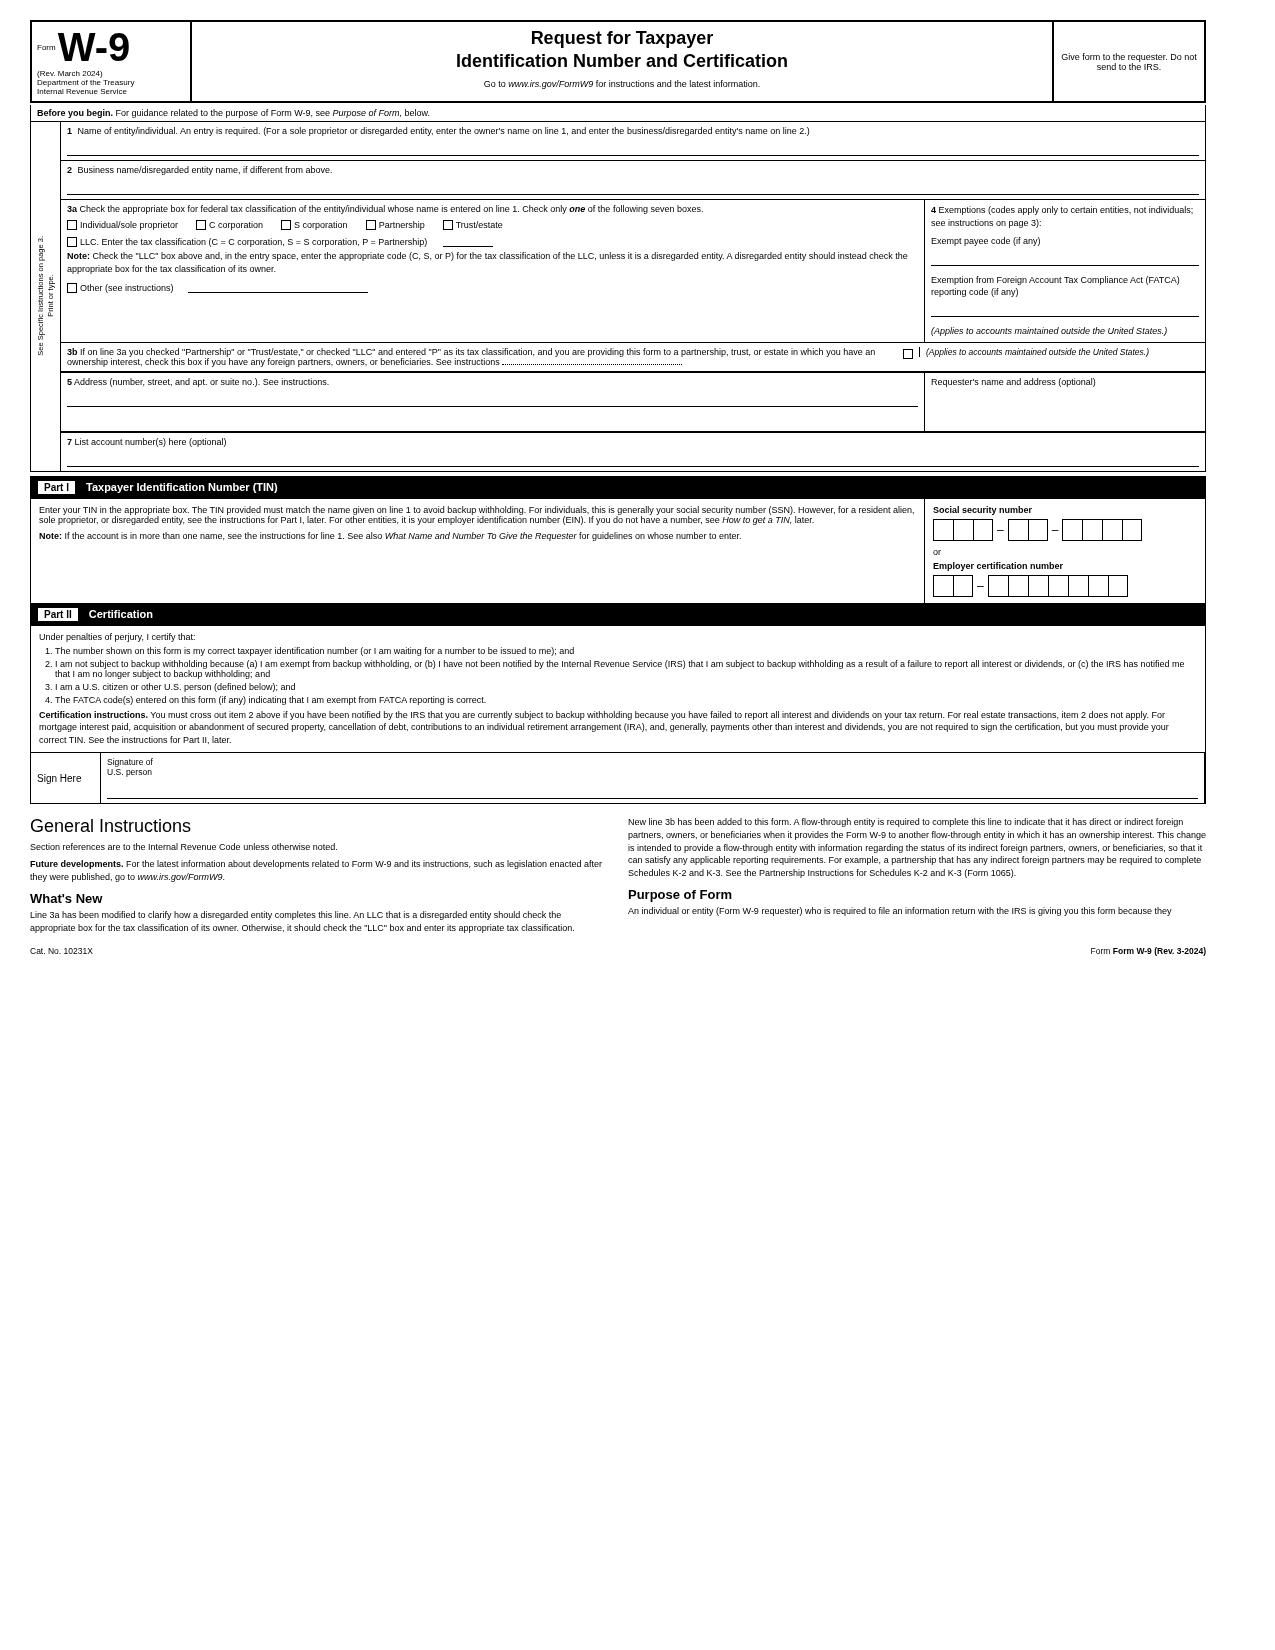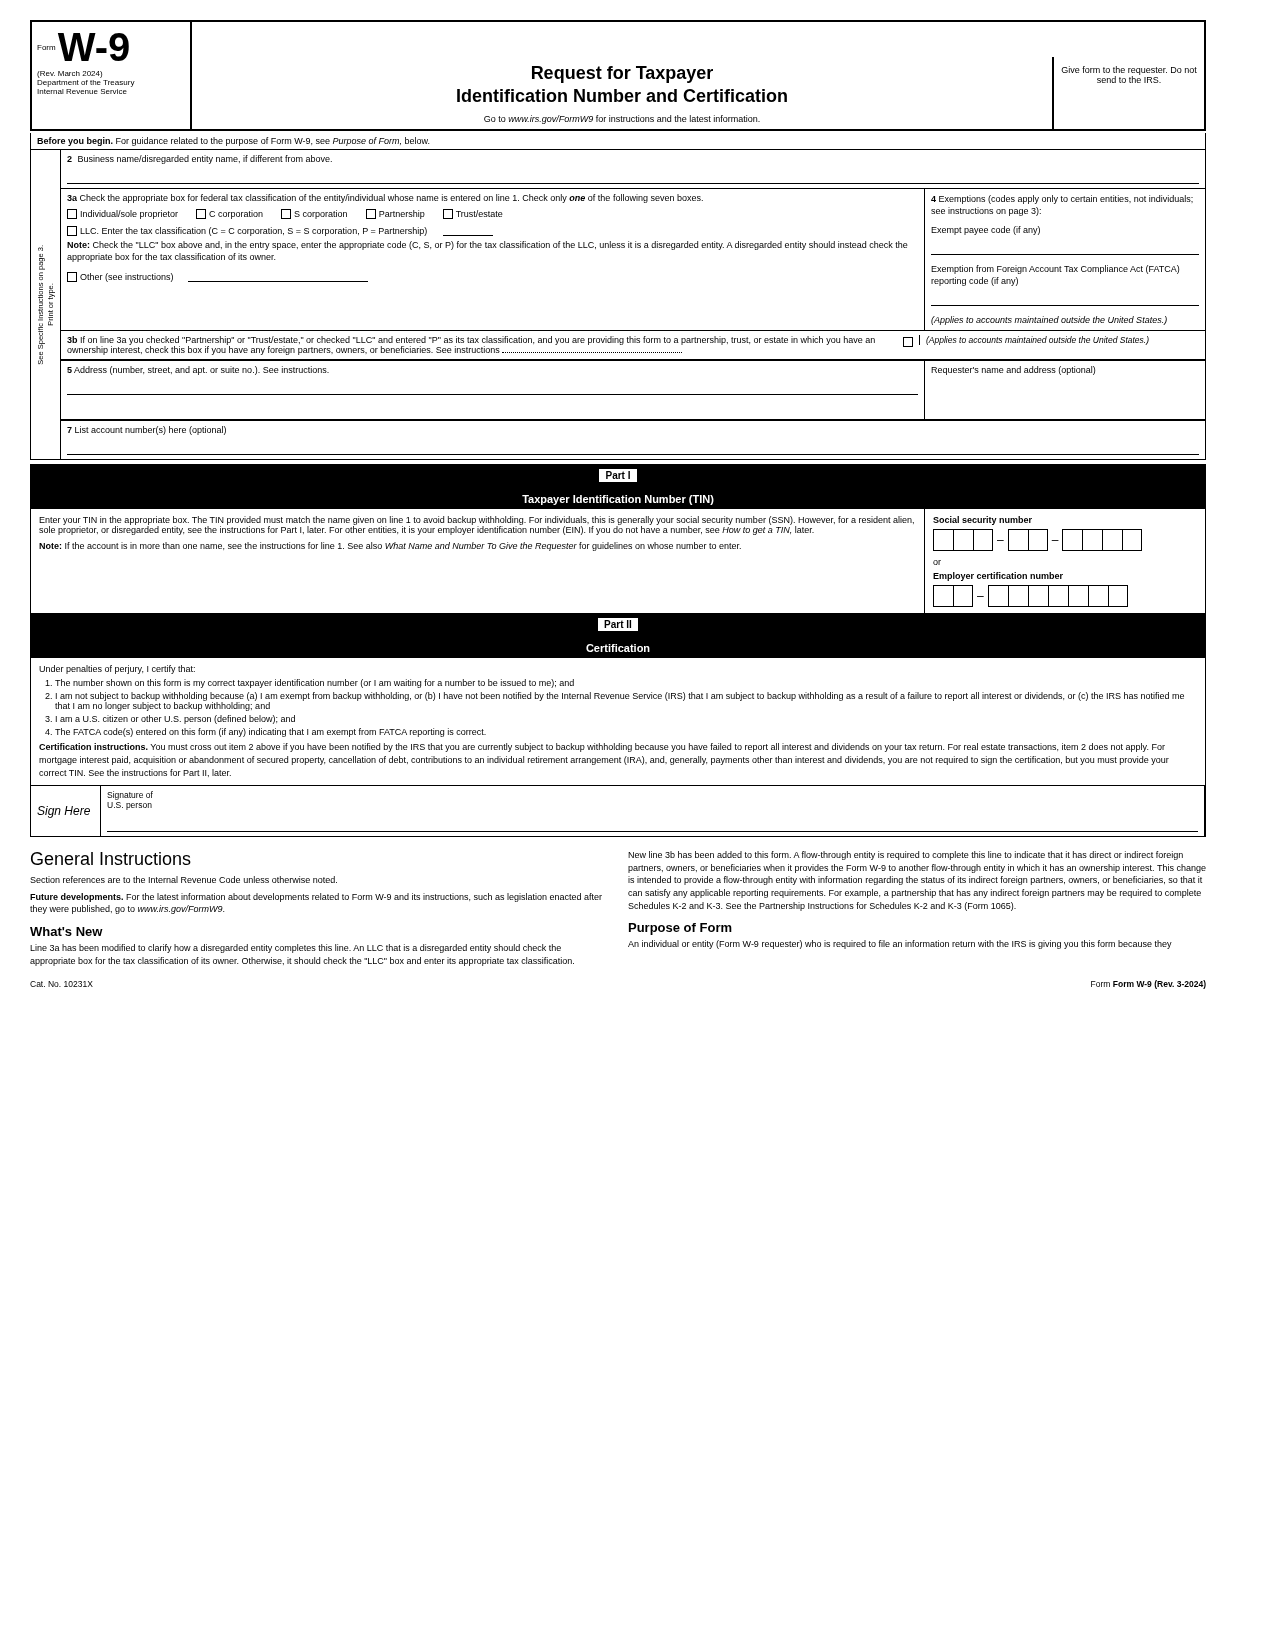--- a/index.html
+++ b/index.html
@@ -47,21 +47,20 @@
     }
     .header-dept {
       font-size: 8px;
       display: block;
     }
     .header-center {
       flex: 1;
       text-align: center;
       padding: 5px 26px;
       border-right: 2px solid #000;
-      margin-top: 35px;
     }
     .header-center h1 {
       font-size: 18px;
       font-weight: bold;
       line-height: 1.3;
     }
     .header-center p {
       font-size: 9px;
       margin-top: 5px;
     }
@@ -106,21 +105,20 @@
     }
     
     .part-header {
       background: #000;
       color: #fff;
       display: flex;
       align-items: center;
       padding: 3px 6px;
       gap: 10px;
       font-size: 10px;
-      flex-direction: column;
     }
     .part-header .part-label {
       font-weight: bold;
       font-size: 10px;
       background: #fff;
       color: #000;
       padding: 1px 6px;
       border: 1px solid #000;
     }
     
@@ -207,23 +205,22 @@
       width: 70px;
       border-right: 1px solid #000;
       padding: 4px 6px;
       font-weight: bold;
       font-size: 10px;
       display: flex;
       flex-direction: column;
       justify-content: center;
     }
     .sign-label span {
-      font-size: 12px;
+      font-size: 10px;
       font-weight: normal;
-      font-style: italic;
     }
     .sign-content {
       flex: 1;
       display: flex;
     }
     .sign-sig {
       flex: 1;
       padding: 4px 6px;
       border-right: 1px solid #000;
       font-size: 8.5px;
@@ -359,20 +356,25 @@
 
     <div style="width:30px; background:#fff; border-right:1px solid #000; display:flex; flex-direction:column; align-items:center; justify-content:center;">
       <div style="writing-mode:vertical-lr; transform:rotate(180deg); font-size:7.5px; text-align:center; padding:4px 2px; line-height:1.3;">
         <span>Print or type.</span><br>
         <span>See Specific Instructions on page 3.</span>
       </div>
     </div>
 
     <div style="flex:1;">
 
+      <div style="border-bottom:1px solid #000; padding:4px 6px; font-size:9px; min-height:36px;">
+        <span class="bold row-num">1</span>
+        <span>Name of entity/individual. An entry is required. (For a sole proprietor or disregarded entity, enter the owner's name on line 1, and enter the business/disregarded entity's name on line 2.)</span>
+        <div class="cell-input-line"></div>
+      </div>
 
       <div style="border-bottom:1px solid #000; padding:4px 6px; font-size:9px; min-height:36px;">
         <span class="bold row-num">2</span>
         <span>Business name/disregarded entity name, if different from above.</span>
         <div class="cell-input-line"></div>
       </div>
 
       <div class="row-3a">
         <div class="col-3a-left">
           <div>

